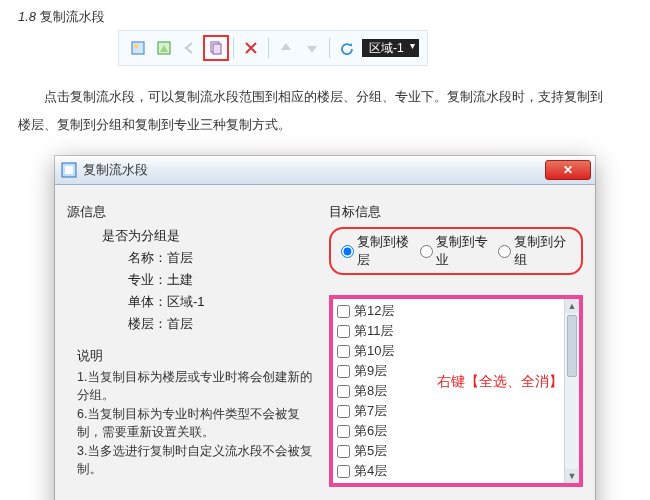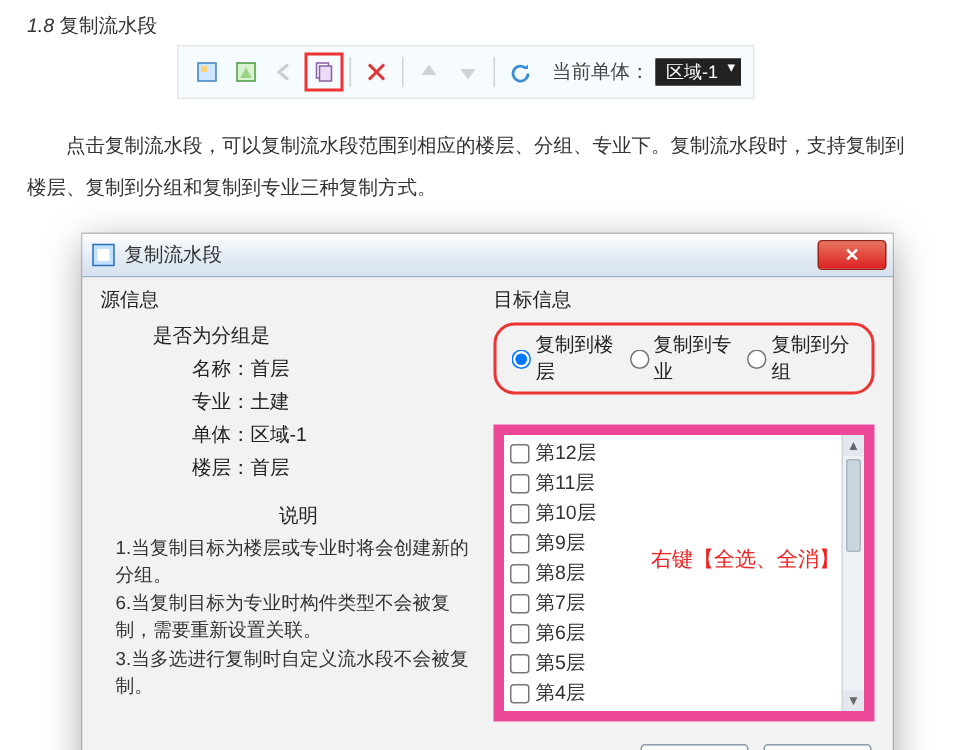--- a/index.html
+++ b/index.html
@@ -80,52 +80,52 @@
     border: 1px solid #a02018;
     border-radius: 3px;
     margin-right: 4px;
     display: flex; align-items: center; justify-content: center;
     color: #fff; font-weight: bold; font-size: 12px;
     cursor: pointer;
   }
 
   .dialog-body {
     display: flex;
-    padding: 6px 12px 6px 12px;
+    padding: 18px 12px 6px 12px;
     gap: 8px;
     background: #f2f2f2;
   }
   .pane {
     flex: 1;
     min-width: 0;
   }
   .pane h4 {
     margin: 0 0 6px 0;
     font-size: 13px; font-weight: normal; color: #222;
   }
   .kv { display: flex; margin: 4px 0 4px 10px; font-size: 13px; color: #222; }
   .kv .k { width: 90px; text-align: right; }
   .kv .v { flex: 1; }
 
-  .desc-head { margin: 14px 0 4px 10px; text-align: center; }
+  .desc-head { margin: 14px 0 4px 10px; }
   .desc-list { margin: 0 0 16px 10px; padding: 0; list-style: none; font-size: 12.5px; color: #333; }
   .desc-list li { margin: 2px 0; line-height: 1.4; }
 
   
   .radio-row {
     display: flex; align-items: center; gap: 6px;
     border: 2px solid #e33; border-radius: 14px;
     padding: 4px 10px; margin-bottom: 20px;
   }
   .radio-item { display: flex; align-items: center; gap: 3px; cursor: pointer; font-size: 13px; }
   .radio-item input { margin: 0; }
 
   .listbox {
     position: relative;
-    border: 7px solid #ec4899;
+    border: 4px solid #ec4899;
     background: #fff;
     height: 180px;
     padding: 2px 4px;
     overflow: hidden;
   }
   .list-inner { height: 100%; overflow: hidden; }
   .list-row {
     display: flex; align-items: center; gap: 4px;
     font-size: 13px; color: #333; padding: 1px 0; cursor: pointer;
   }
@@ -208,21 +208,20 @@
           <path d="M7 12 L12 5 L2 5 Z" fill="#888"></path>
         </svg>
     </div>
     <div class="tb-sep"></div>
     <div class="tb-btn">
       <svg width="15" height="15">
           <path d="M12 8a5 5 0 1 1-1.5-3.5" fill="none" stroke="#3b8dd6" stroke-width="1.8"></path>
           <path d="M12 2 L12 5 L9 5 Z" fill="#3b8dd6"></path>
         </svg>
     </div>
-    <span class="tb-label">当前单体：</span>
     <span class="tb-select-wrap">
       <select class="tb-select">
         <option>区域-1</option>
       </select>
     </span>
   </div>
 </div>
 
 <div class="doc">
   <p>点击复制流水段，可以复制流水段范围到相应的楼层、分组、专业下。复制流水段时，支持复制到</p>

